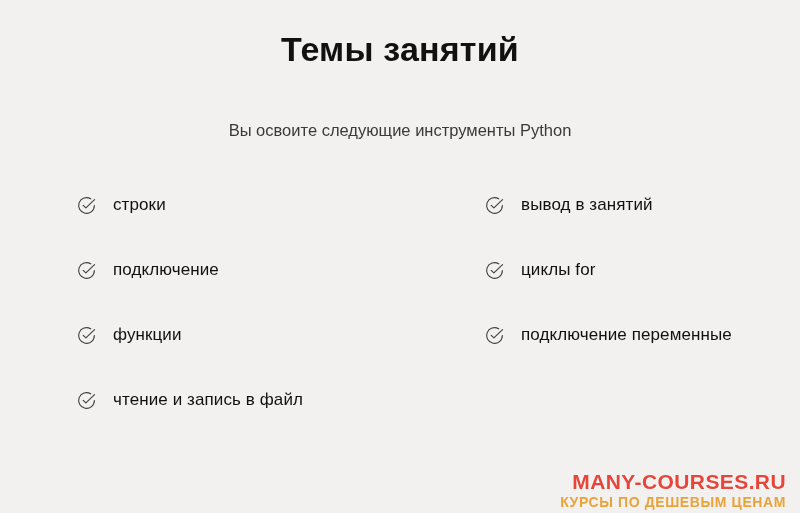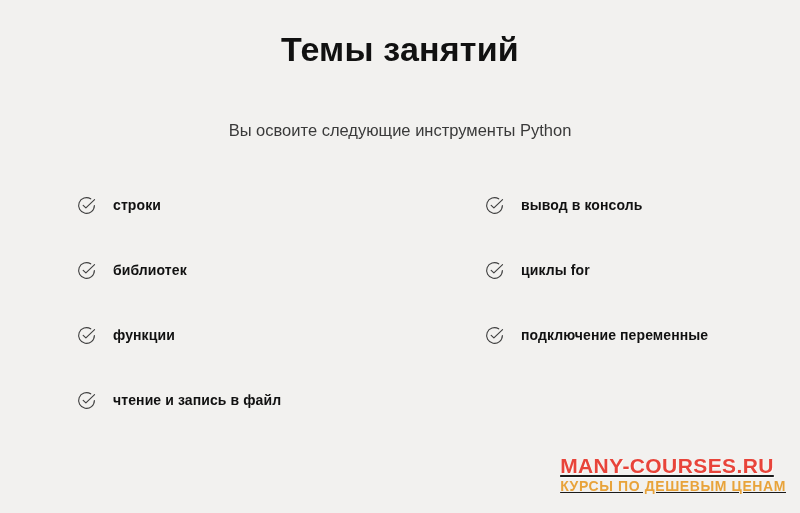--- a/index.html
+++ b/index.html
@@ -70,33 +70,32 @@
     align-items: center;
   }
   .check-icon {
     flex: 0 0 auto;
     width: 21px;
     height: 21px;
     margin-right: 16px;
     display: block;
   }
   .topic-label {
-    font-size: 14px;
-    font-weight: bold;
+    font-size: 17px;
+    font-weight: normal;
     color: #111111;
     letter-spacing: 0.1px;
     white-space: nowrap;
   }
   .watermark {
     position: absolute;
     right: 14px;
-    bottom: 20px;
-    text-align: left;
+    bottom: 4px;
+    text-align: right;
     line-height: 1;
-    text-decoration: underline;
   }
   .wm-main {
     font-family: "Liberation Sans", sans-serif;
     font-weight: bold;
     font-size: 21px;
     color: #e8443a;
     letter-spacing: 0.4px;
     text-shadow: 1px 1px 0 rgba(255,255,255,0.7);
   }
   .wm-sub {
@@ -130,21 +129,21 @@
         <span class="topic-label">строки</span>
       </div>
 
       <div class="topic">
         <span class="check-icon">
           <svg viewBox="0 0 24 24" width="21" height="21" fill="none" stroke="#3f3f3f" stroke-width="1.3" stroke-linecap="round" stroke-linejoin="round">
             <path d="M21 12a9 9 0 1 1-4.2-7.6"></path>
             <polyline points="8.2,11.8 11.3,14.8 21.2,5.2"></polyline>
           </svg>
         </span>
-        <span class="topic-label">библиотек</span>
+        <span class="topic-label">подключение</span>
       </div>
 
       <div class="topic">
         <span class="check-icon">
           <svg viewBox="0 0 24 24" width="21" height="21" fill="none" stroke="#3f3f3f" stroke-width="1.3" stroke-linecap="round" stroke-linejoin="round">
             <path d="M21 12a9 9 0 1 1-4.2-7.6"></path>
             <polyline points="8.2,11.8 11.3,14.8 21.2,5.2"></polyline>
           </svg>
         </span>
         <span class="topic-label">функции</span>
@@ -164,21 +163,21 @@
 
     <div class="col col-right">
 
       <div class="topic">
         <span class="check-icon">
           <svg viewBox="0 0 24 24" width="21" height="21" fill="none" stroke="#3f3f3f" stroke-width="1.3" stroke-linecap="round" stroke-linejoin="round">
             <path d="M21 12a9 9 0 1 1-4.2-7.6"></path>
             <polyline points="8.2,11.8 11.3,14.8 21.2,5.2"></polyline>
           </svg>
         </span>
-        <span class="topic-label">вывод в консоль</span>
+        <span class="topic-label">вывод в занятий</span>
       </div>
 
       <div class="topic">
         <span class="check-icon">
           <svg viewBox="0 0 24 24" width="21" height="21" fill="none" stroke="#3f3f3f" stroke-width="1.3" stroke-linecap="round" stroke-linejoin="round">
             <path d="M21 12a9 9 0 1 1-4.2-7.6"></path>
             <polyline points="8.2,11.8 11.3,14.8 21.2,5.2"></polyline>
           </svg>
         </span>
         <span class="topic-label">циклы for</span>

